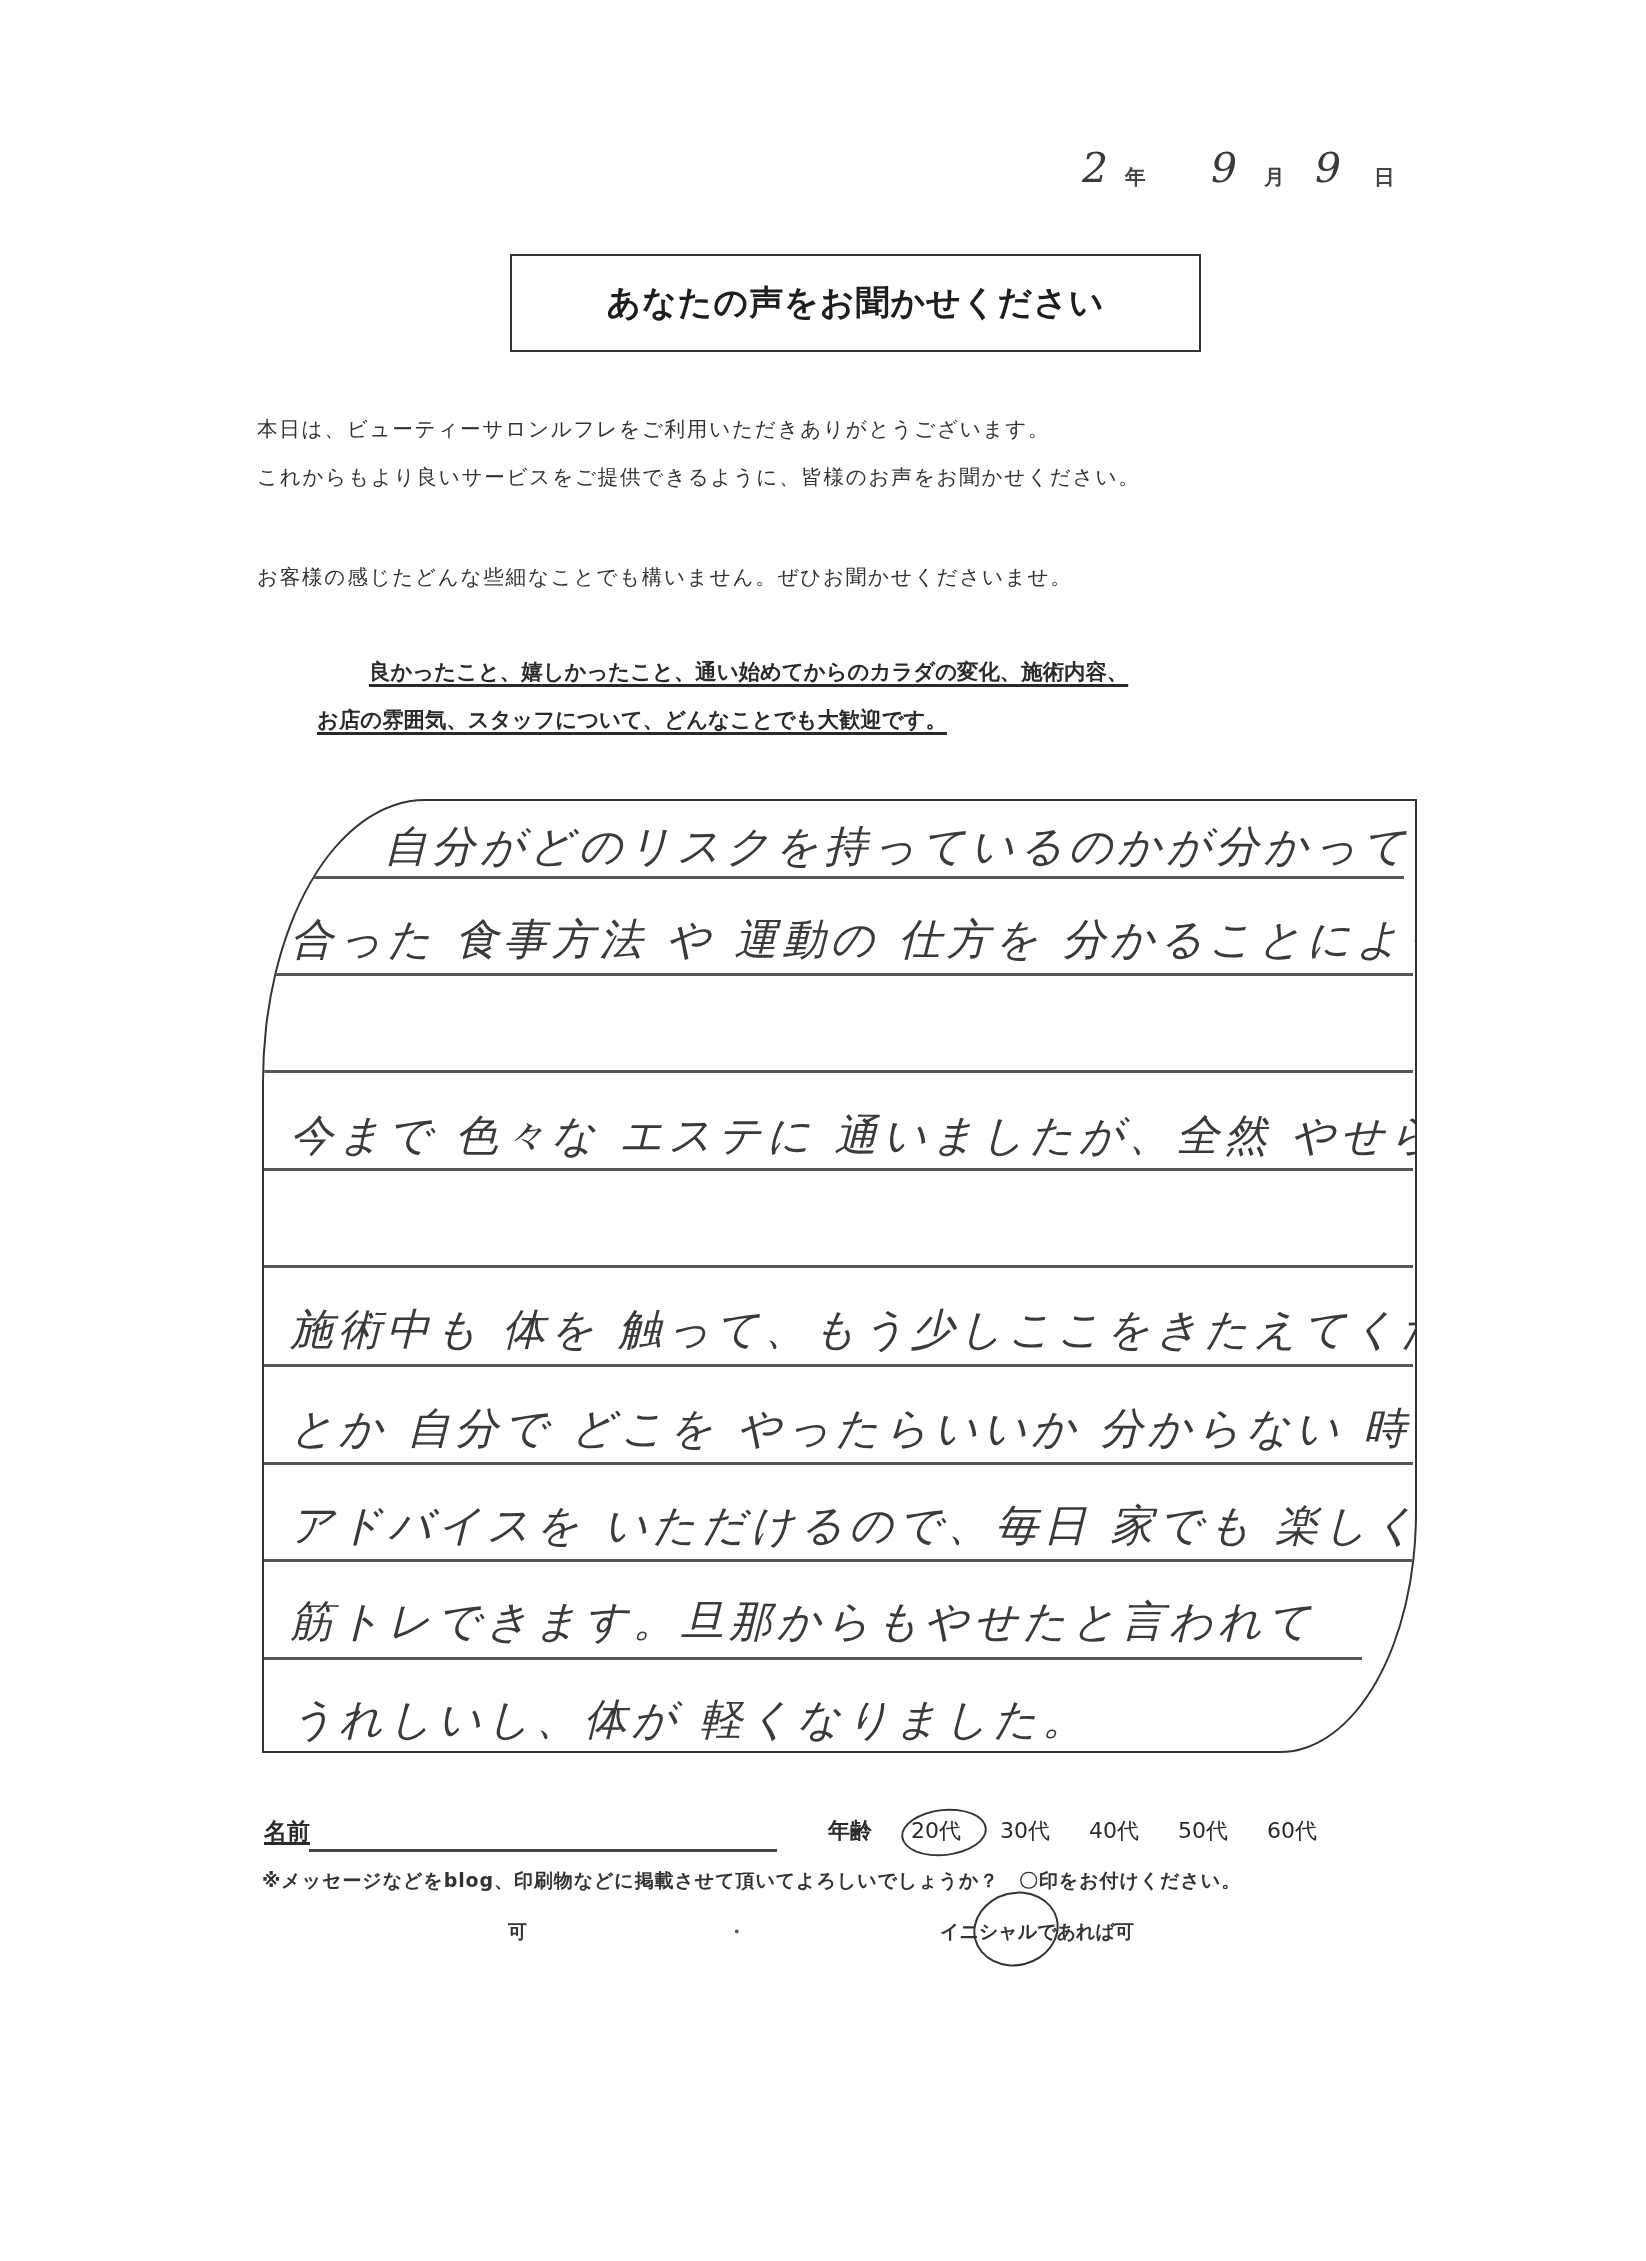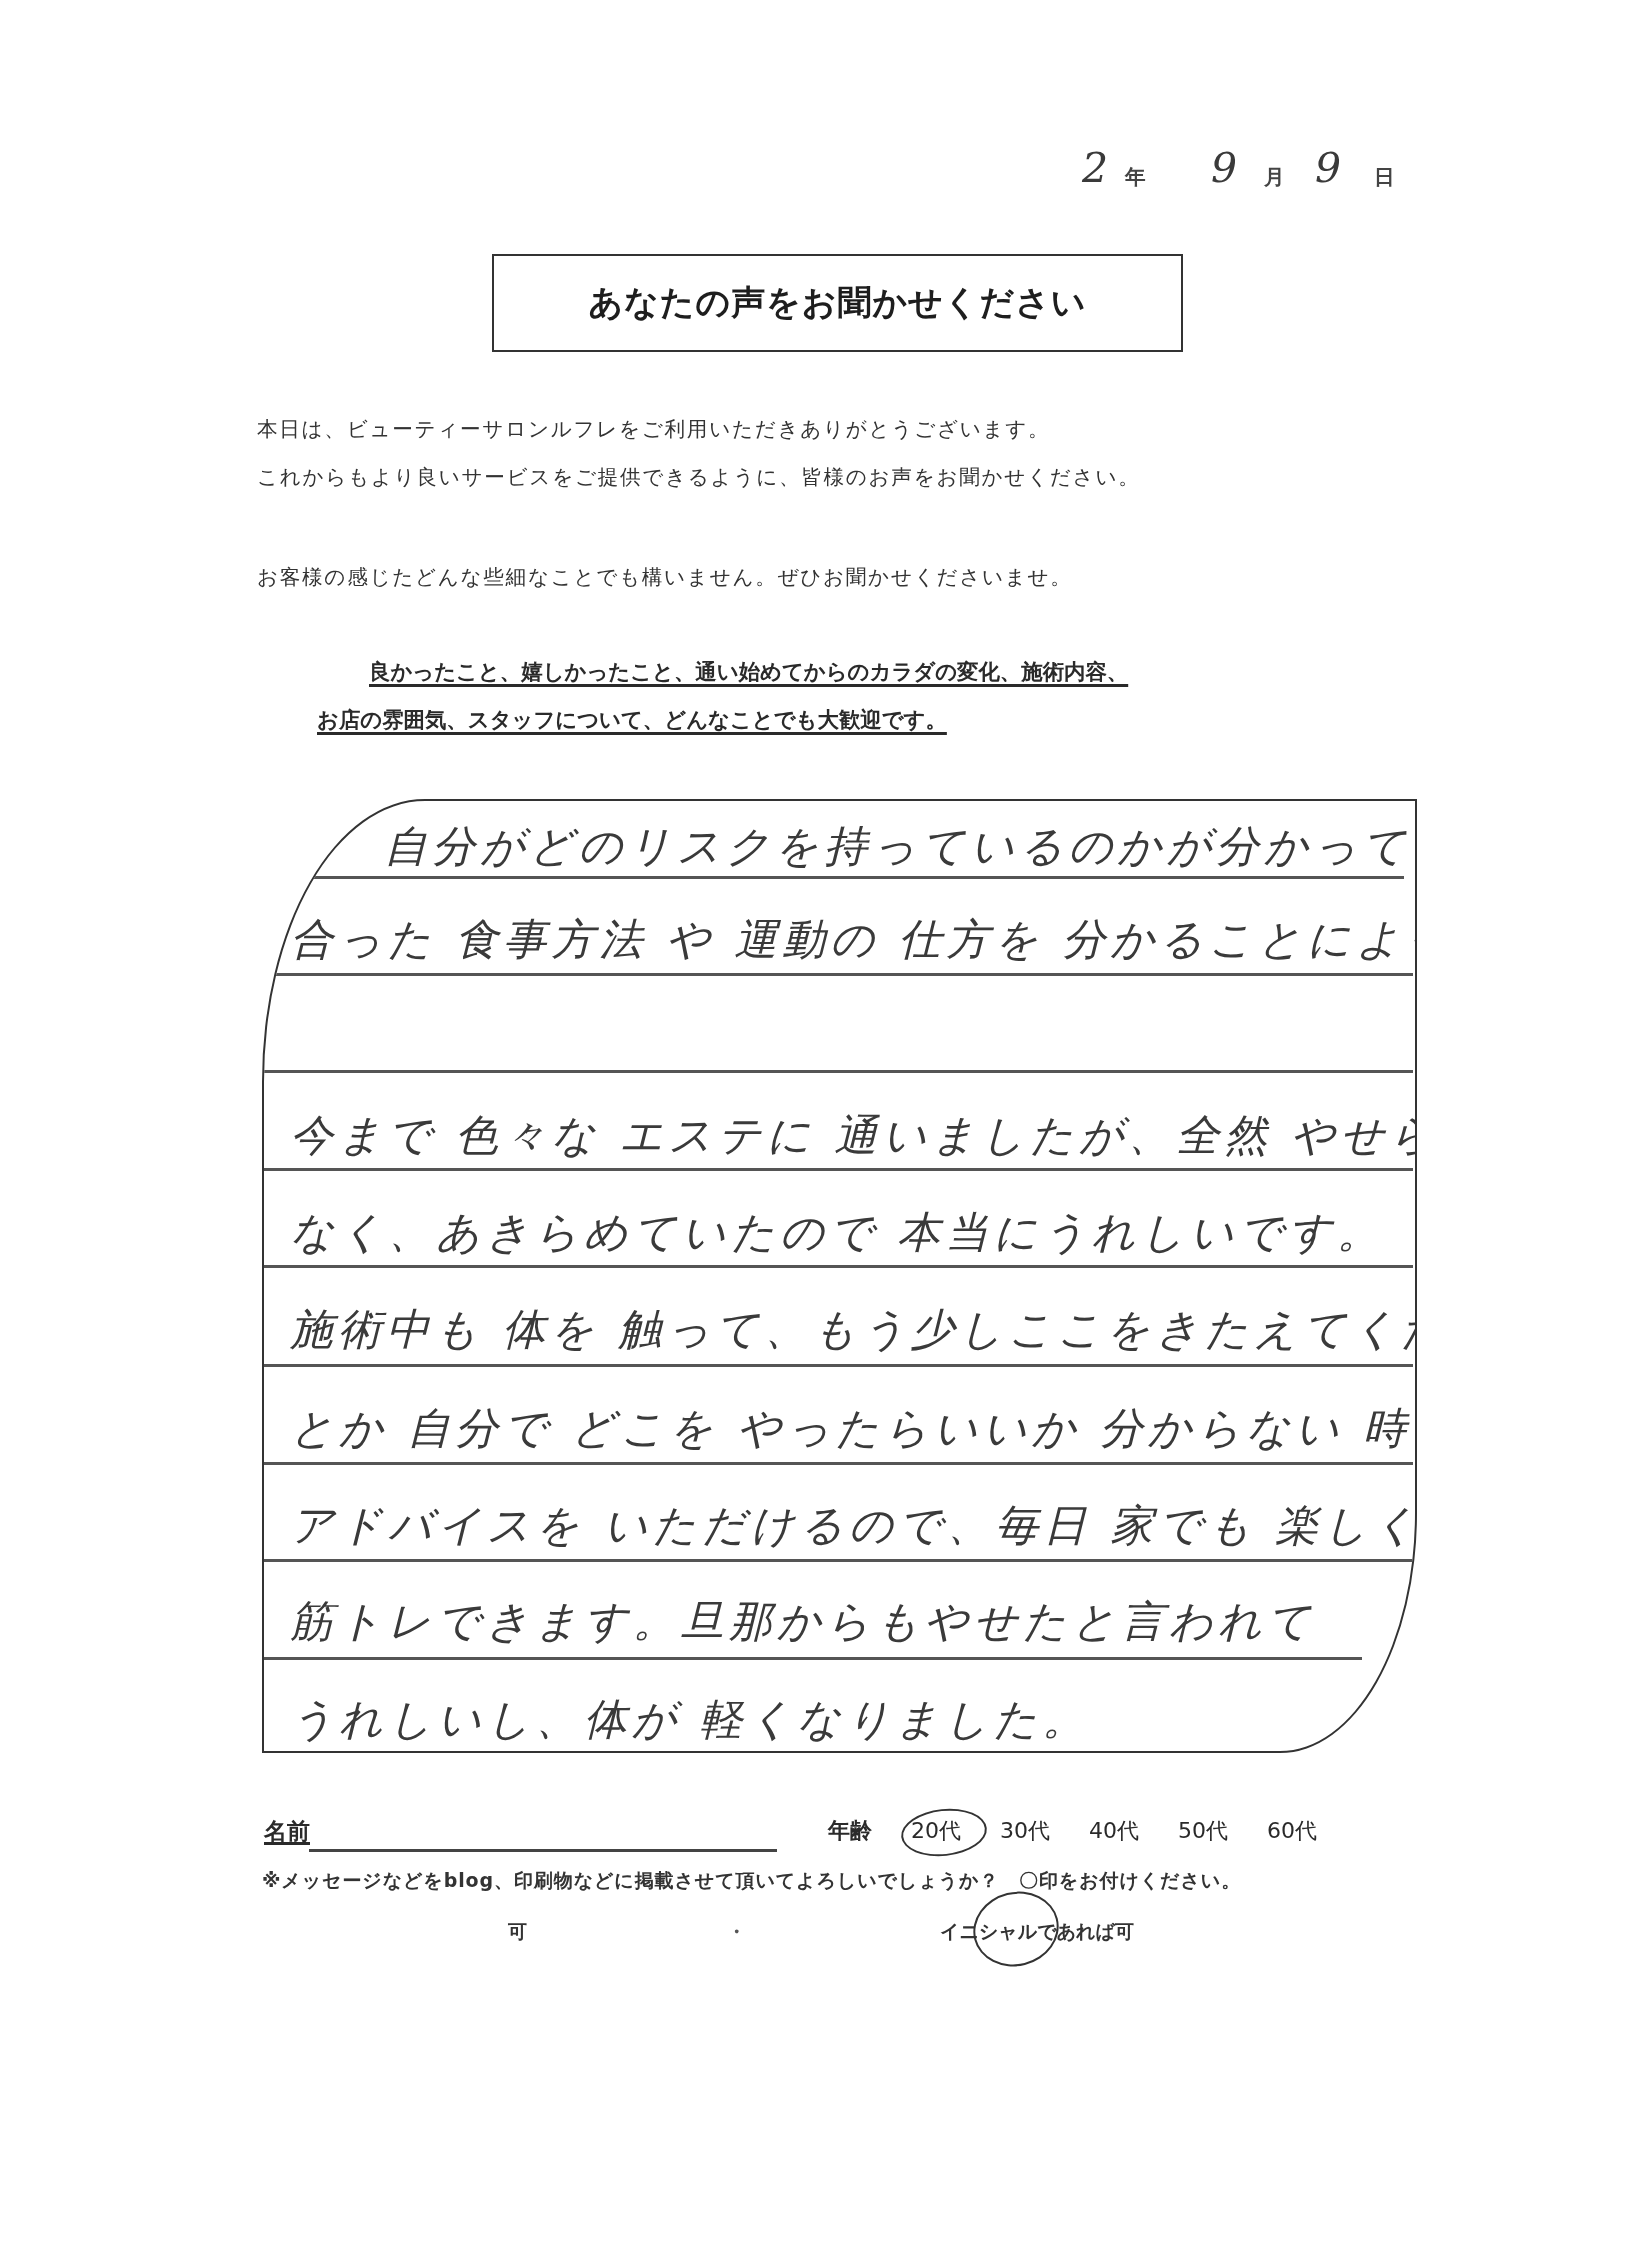--- a/index.html
+++ b/index.html
@@ -37,21 +37,21 @@
       position: absolute;
       font-size: 20.6px;
       font-weight: bold;
       color: #444;
       top: 19px;
     }
 
     
     .title-box {
       position: absolute;
-      left: 492px;
+      left: 510px;
       top: 254px;
       width: 691px;
       height: 98px;
       border: 2.6px solid #333;
       box-sizing: border-box;
       display: flex;
       align-items: center;
       justify-content: center;
     }
     .title-box span {
@@ -223,21 +223,20 @@
   <div class="rule" style="left:0; top:367px; width:1149px;"></div>
   <div class="rule" style="left:0; top:464px; width:1149px;"></div>
   <div class="rule" style="left:0; top:563px; width:1149px;"></div>
   <div class="rule" style="left:0; top:661px; width:1149px;"></div>
   <div class="rule" style="left:0; top:758px; width:1149px;"></div>
   <div class="rule" style="left:0; top:856px; width:1098px;"></div>
 
   <div class="hand-line" style="top:17px; left:120px;">自分がどのリスクを持っているのかが分かって。それに</div>
   <div class="hand-line" style="top:110px;">合った 食事方法 や 運動の 仕方を 分かることによって</div>
   <div class="hand-line" style="top:306px;">今まで 色々な エステに 通いましたが、全然 やせられ</div>
-  <div class="hand-line" style="top:403px;">なく、あきらめていたので 本当にうれしいです。</div>
   <div class="hand-line" style="top:500px;">施術中も 体を 触って、もう少しここをきたえてください</div>
   <div class="hand-line" style="top:599px;">とか 自分で どこを やったらいいか 分からない 時に</div>
   <div class="hand-line" style="top:696px;">アドバイスを いただけるので、毎日 家でも 楽しく</div>
   <div class="hand-line" style="top:792px;">筋トレできます。旦那からもやせたと言われて</div>
   <div class="hand-line" style="top:890px;">うれしいし、体が 軽くなりました。</div>
 </div>
 
 <div class="name-label">名前</div>
 <div class="name-underline"></div>
 

